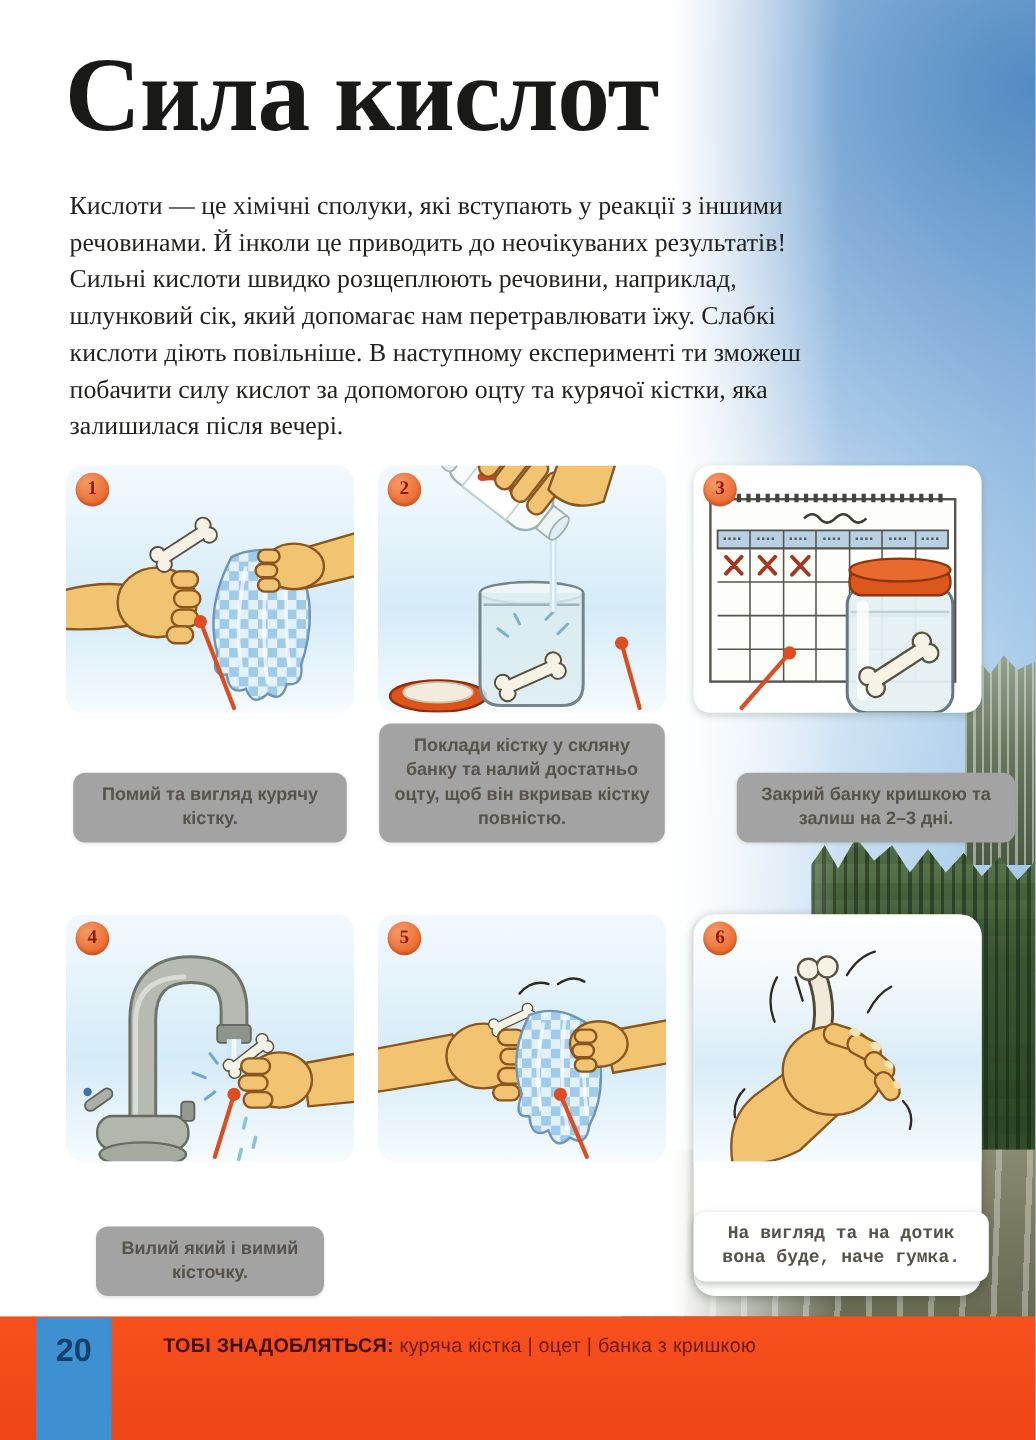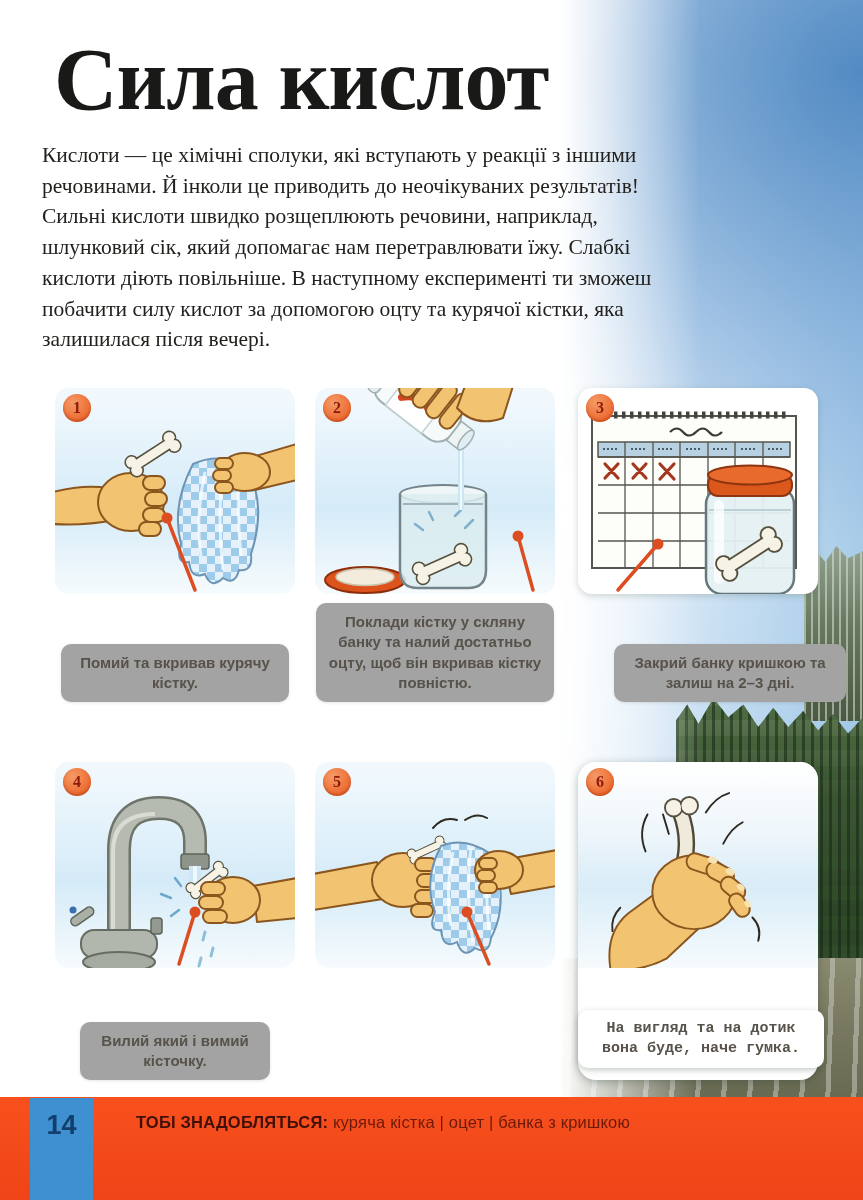--- a/index.html
+++ b/index.html
@@ -23,21 +23,21 @@
       linear-gradient(180deg,#5f7a52 0%,#3d5634 30%,#2c4426 70%,#3a4d33 100%);}
   .bg-grass{position:absolute;left:518px;top:958px;width:345px;height:140px;
     background:
       repeating-linear-gradient(92deg, rgba(206,206,198,.5) 0 5px, rgba(0,0,0,0) 5px 26px),
       linear-gradient(180deg,#8a8a70 0%,#77785f 50%,#696a52 100%);}
   .white-sheet{position:absolute;left:0;top:0;width:700px;height:1097px;
     background:linear-gradient(90deg,#fff 0%,#fff 80%,rgba(255,255,255,0) 100%);}
   
   .title{position:absolute;left:38px;top:18px;margin:16px;
     font:700 88px/1.05 "Liberation Serif",serif;color:#191917;letter-spacing:-1px;}
-  .intro{position:absolute;left:42px;top:140px;width:628px;margin:0;
+  .intro{position:absolute;left:42px;top:140px;width:628px;margin:16px;
     font:400 21.5px/1.43 "Liberation Serif",serif;color:#23211e;}
   
   .step-card{position:absolute;width:240px;display:flex;flex-direction:column;align-items:center;}
   .pos1{left:55px;top:388px;height:314px;}
   .pos2{left:315px;top:388px;height:314px;}
   .pos3{left:578px;top:388px;height:314px;}
   .pos4{left:55px;top:762px;height:318px;}
   .pos5{left:315px;top:762px;height:318px;}
   .pos6{left:578px;top:762px;height:318px;background:#fff;border-radius:18px;
         box-shadow:0 2px 8px rgba(40,60,50,.35);}
@@ -135,21 +135,21 @@
         </g>
         <g>
           <use href="#bone1" transform="translate(98,66) rotate(-33) scale(0.8)"></use>
         </g>
         <g>
           <line class="pinline" x1="112" y1="130" x2="140" y2="202"></line>
           <circle class="pindot" cx="112" cy="130" r="5.5"></circle>
         </g>
       </svg>
     </div>
-    <div class="cap">Помий та вкривав курячу кістку.</div>
+    <div class="cap">Помий та вигляд курячу кістку.</div>
   </section>
 
   <section class="step-card pos2">
     <div class="badge">2</div>
     <div class="illu">
       <svg viewBox="0 0 240 206">
         <defs>
           <g id="bone2">
             <circle class="bn" cx="-28" cy="-6" r="8"></circle>
               <circle class="bn" cx="-28" cy="6" r="8"></circle>
@@ -385,16 +385,16 @@
     <div class="cap">На вигляд та на дотик вона буде, наче гумка.</div>
   </section>
 
   <div class="footer-bar">
     <div class="footer-text">
       <span class="flabel">ТОБІ ЗНАДОБЛЯТЬСЯ:</span>
       <span class="fitems">куряча кістка | оцет | банка з кришкою</span>
     </div>
   </div>
   <div class="page-tab">
-    <span>14</span>
+    <span>20</span>
   </div>
 
 </div>
 
 </body></html>

